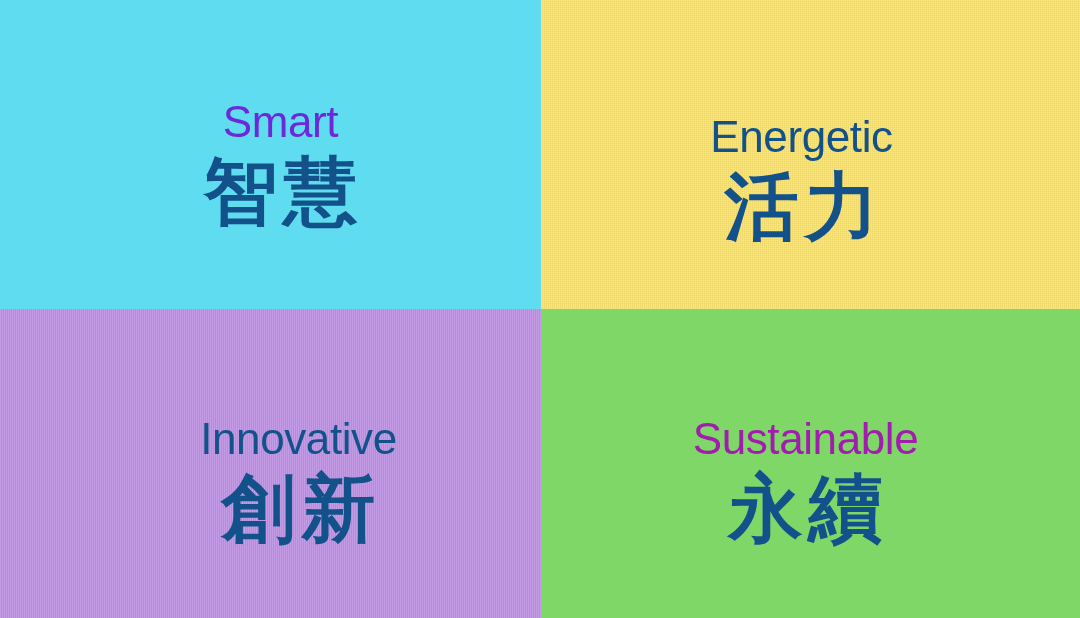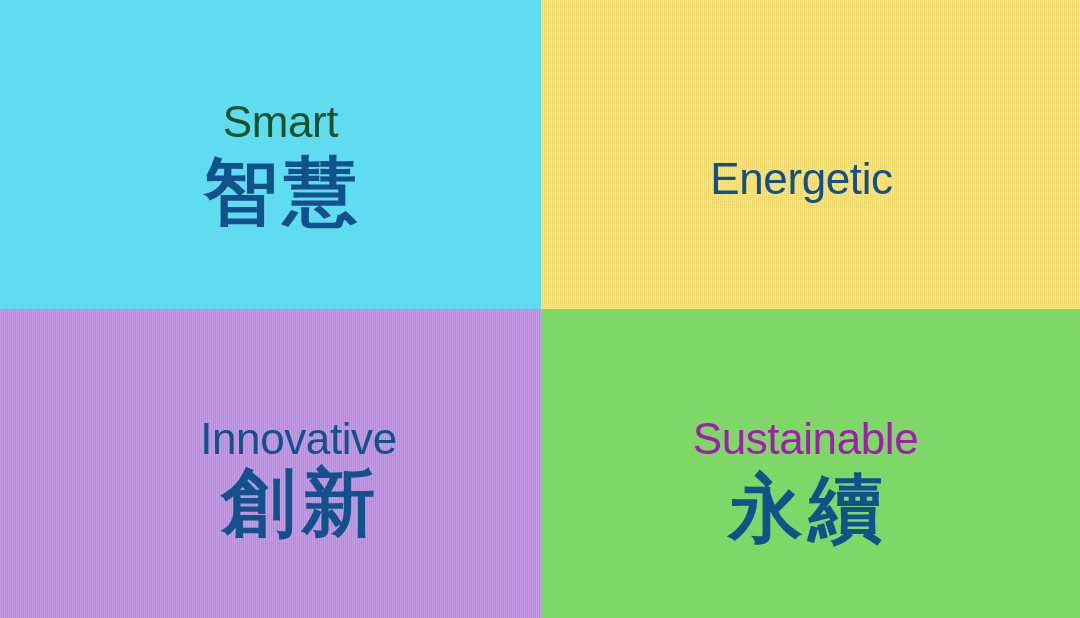--- a/index.html
+++ b/index.html
@@ -83,35 +83,36 @@
   #q-sustainable .cell-inner { transform: translate(-5px, 17px); }
 </style>
 </head>
 <body>
 
 <div id="canvas">
   <div class="grid">
 
     <div class="cell" id="q-smart" style="background-color: rgb(95, 220, 239);">
       <div class="cell-inner">
-        <div class="label-en" style="color: #14532d;">Smart</div>
+        <div class="label-en" style="color: #6d28d9;">Smart</div>
         <div class="label-cjk" style="color: rgb(18, 81, 138);">智慧</div>
       </div>
     </div>
 
     <div class="cell textured" id="q-energetic" style="background-color: rgb(249, 223, 94);">
       <div class="cell-inner">
         <div class="label-en" style="color: rgb(18, 81, 138); margin-top: 24px;">Energetic</div>
+        <div class="label-cjk" style="color: rgb(18, 81, 138);">活力</div>
       </div>
     </div>
 
     <div class="cell textured-soft" id="q-innovative" style="background-color: rgb(188, 143, 226);">
       <div class="cell-inner">
         <div class="label-en" style="color: rgb(18, 81, 138);">Innovative</div>
-        <div class="label-cjk" style="color: rgb(18, 81, 138); font-family: Liberation Mono, monospace;">創新</div>
+        <div class="label-cjk" style="color: rgb(18, 81, 138);">創新</div>
       </div>
     </div>
 
     <div class="cell" id="q-sustainable" style="background-color: rgb(127, 215, 104);">
       <div class="cell-inner">
         <div class="label-en" style="color: #a21caf;">Sustainable</div>
         <div class="label-cjk" style="color: rgb(18, 81, 138);">永續</div>
       </div>
     </div>
 

